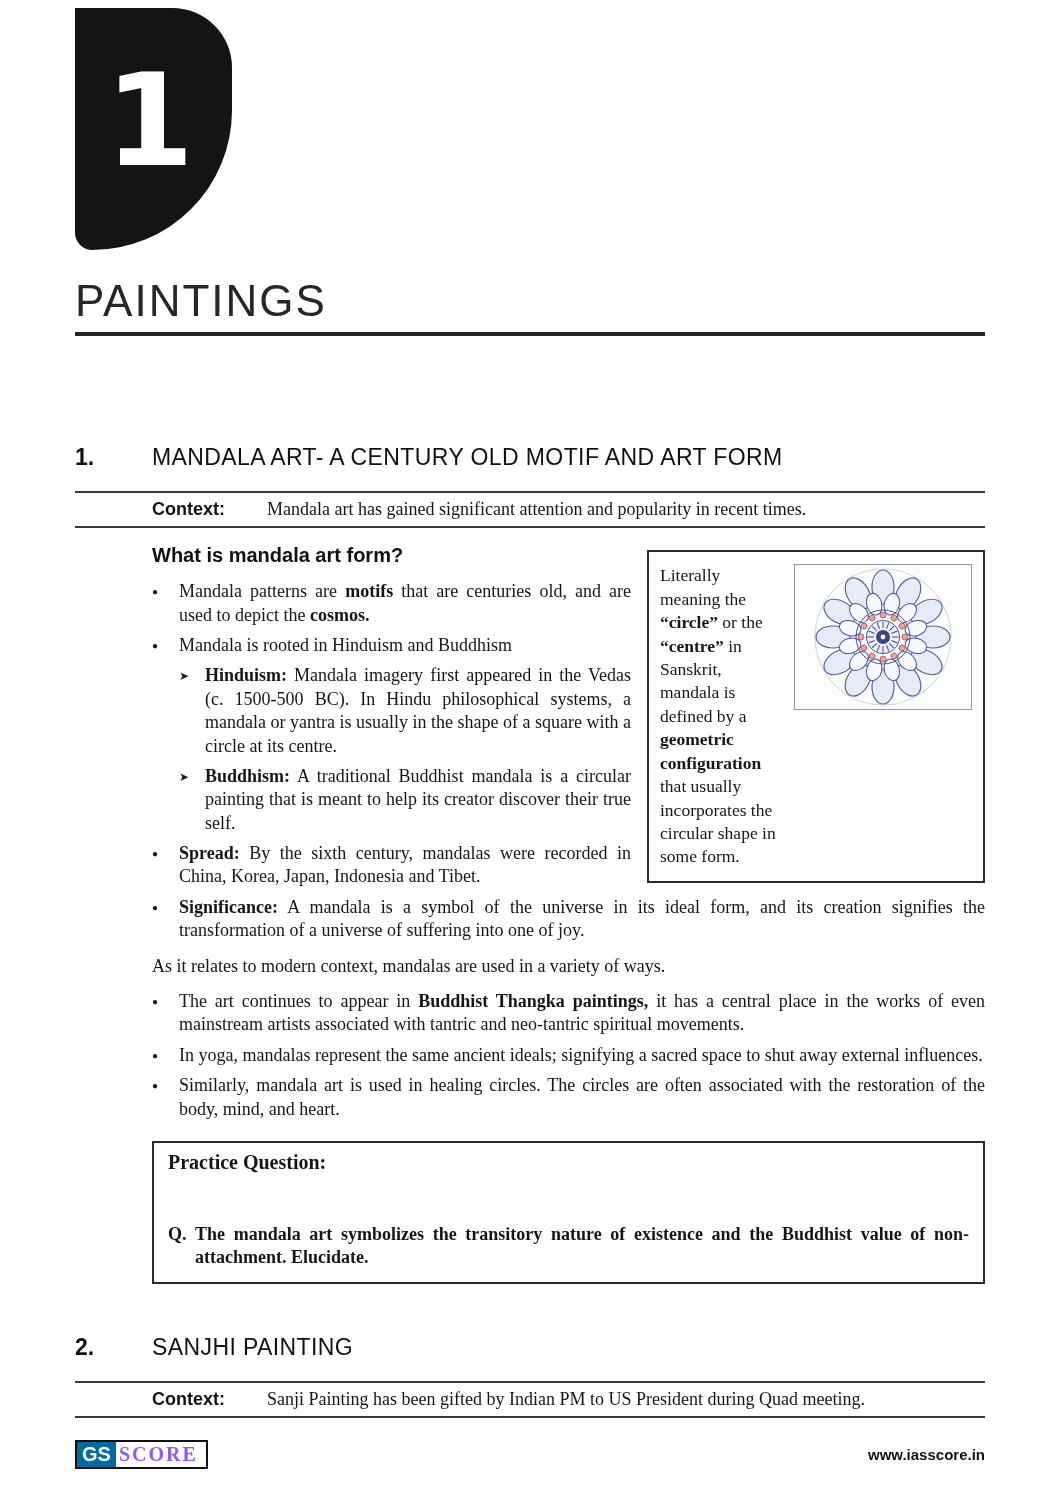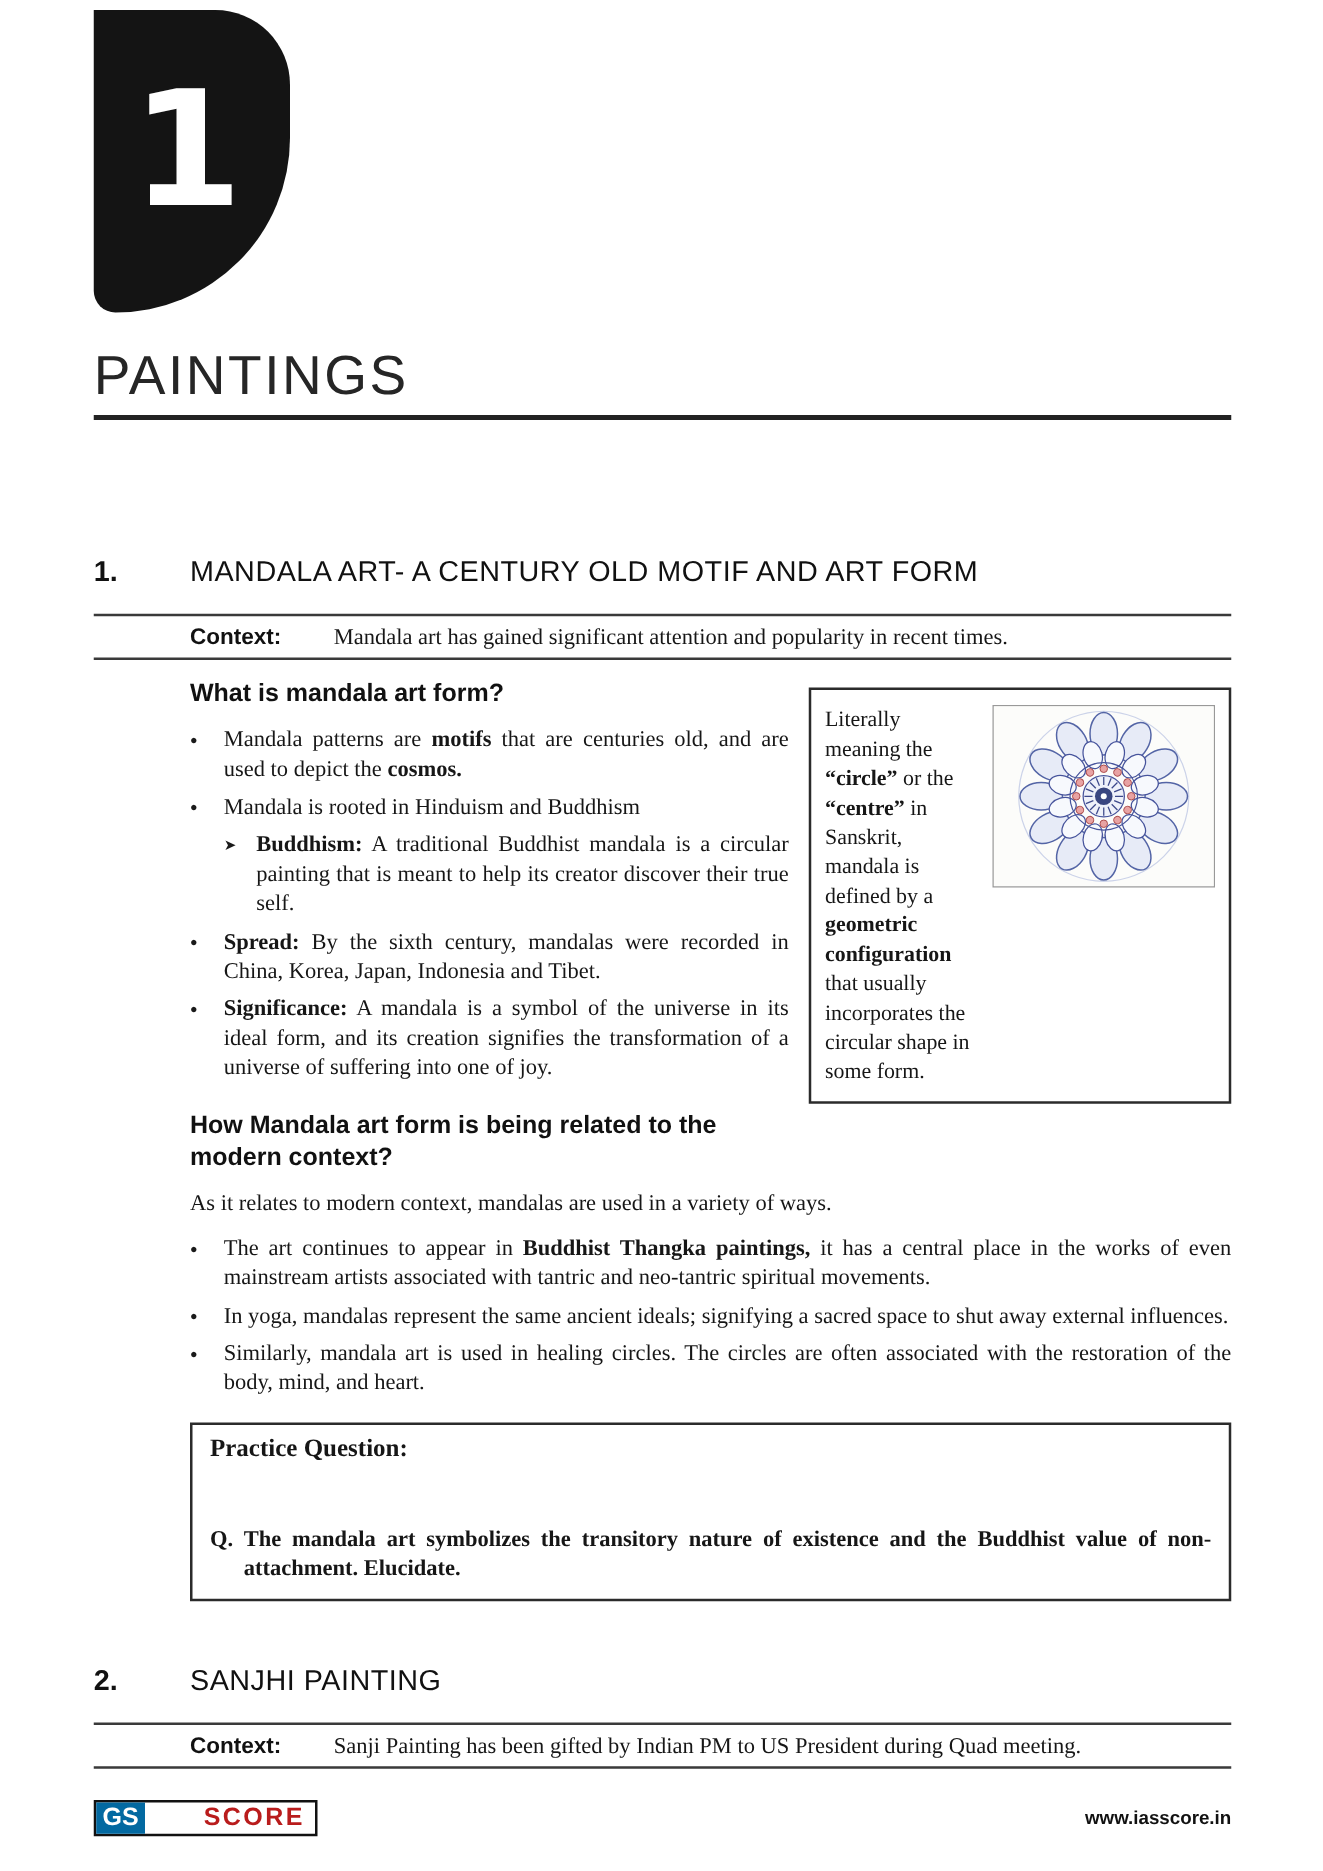--- a/index.html
+++ b/index.html
@@ -128,23 +128,23 @@
     position:absolute; left:75px; right:73px; bottom:28px;
     display:flex; justify-content:space-between; align-items:center;
   }
   .logo { display:inline-flex; border:2px solid #111; align-items:stretch; }
   .logo-gs {
     background:#0369a1; color:#fff;
     font-family:"Liberation Sans", sans-serif; font-weight:bold; font-size:20px;
     padding:1px 5px;
   }
   .logo-score {
-    color:#b91c1c;
-    font-family:Liberation Sans, sans-serif; font-weight:bold; font-size:20px;
-    letter-spacing:2px; padding:1px 8px 1px 3px;margin-left:44px;
+    color:#8b5cf6;
+    font-family:Liberation Serif, serif; font-weight:bold; font-size:20px;
+    letter-spacing:2px; padding:1px 8px 1px 3px;
   }
   .website {
     font-family:"Liberation Sans", sans-serif; font-weight:bold; font-size:15px;
     color:#111; text-decoration:none;
   }
 </style>
 </head>
 <body>
 
 <div class="page">
@@ -246,28 +246,28 @@
             </svg>
           </div>
         </aside>
 
         <h3 class="q-heading">What is mandala art form?</h3>
 
         <div class="bullet dot"><span class="marker dot-marker">●</span><span class="b-text"><span>Mandala patterns are </span><b>motifs</b><span> that are centuries old, and are used to depict the </span><b>cosmos.</b></span></div>
 
         <div class="bullet dot"><span class="marker dot-marker">●</span><span class="b-text"><span>Mandala is rooted in Hinduism and Buddhism</span></span></div>
 
+        <div class="bullet sub"><span class="marker arrow-marker">➤</span><span class="b-text"><b>Hinduism:</b><span> Mandala imagery first appeared in the Vedas (c. 1500-500 BC). In Hindu philosophical systems, a mandala or yantra is usually in the shape of a square with a circle at its centre.</span></span></div>
 
         <div class="bullet sub"><span class="marker arrow-marker">➤</span><span class="b-text"><b>Buddhism:</b><span> A traditional Buddhist mandala is a circular painting that is meant to help its creator discover their true self.</span></span></div>
 
         <div class="bullet dot"><span class="marker dot-marker">●</span><span class="b-text"><b>Spread:</b><span> By the sixth century, mandalas were recorded in China, Korea, Japan, Indonesia and Tibet.</span></span></div>
 
         <div class="bullet dot"><span class="marker dot-marker">●</span><span class="b-text"><b>Significance:</b><span> A mandala is a symbol of the universe in its ideal form, and its creation signifies the transformation of a universe of suffering into one of joy.</span></span></div>
 
-        <h3 class="q-heading modern">How Mandala art form is being related to the modern context?</h3>
 
         <p class="intro-para">As it relates to modern context, mandalas are used in a variety of ways.</p>
 
         <div class="bullet dot"><span class="marker dot-marker">●</span><span class="b-text"><span>The art continues to appear in </span><b>Buddhist Thangka paintings,</b><span> it has a central place in the works of even mainstream artists associated with tantric and neo-tantric spiritual movements.</span></span></div>
 
         <div class="bullet dot"><span class="marker dot-marker">●</span><span class="b-text"><span>In yoga, mandalas represent the same ancient ideals; signifying a sacred space to shut away external influences.</span></span></div>
 
         <div class="bullet dot"><span class="marker dot-marker">●</span><span class="b-text"><span>Similarly, mandala art is used in healing circles. The circles are often associated with the restoration of the body, mind, and heart.</span></span></div>
 
         <div class="practice-box">

